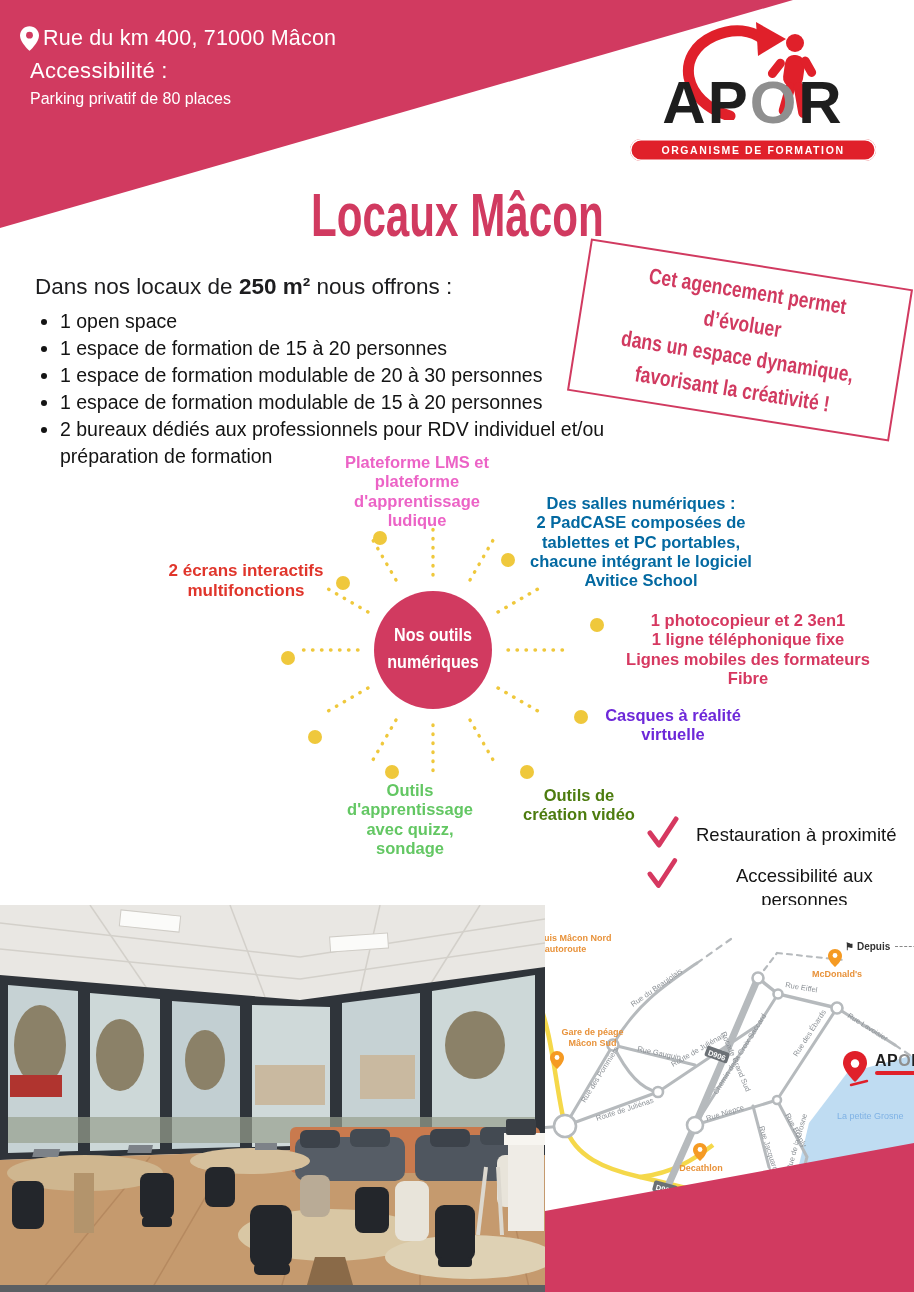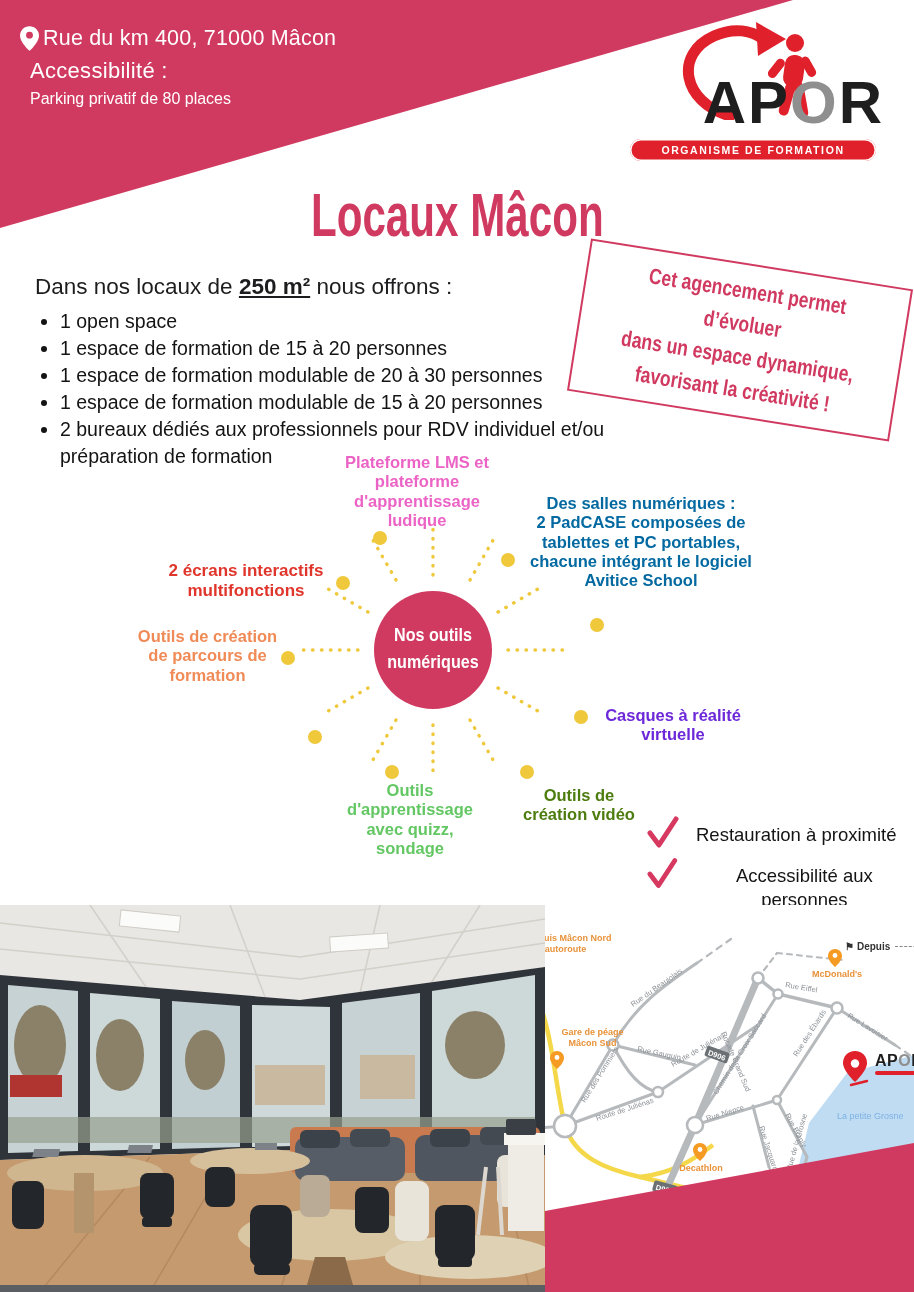--- a/index.html
+++ b/index.html
@@ -11,35 +11,35 @@
   .banner{position:absolute;left:0;top:0;width:914px;height:240px;background:#D13A60;
           clip-path:polygon(0 0,793px 0,0 228px);}
   .addr-row{position:absolute;left:20px;top:26px;display:flex;align-items:center;gap:4px;color:#fff;}
   .addr-row .txt{font-size:21.5px;letter-spacing:.2px;}
   .acc-label{position:absolute;left:30px;top:58px;color:#fff;font-size:22px;font-weight:400;letter-spacing:.3px;}
   .parking{position:absolute;left:30px;top:90px;color:#fff;font-size:16px;}
 
   
   .logo{position:absolute;left:622px;top:20px;width:262px;height:145px;}
   .logo-art{position:absolute;left:30px;top:0;}
-  .logo-word{position:absolute;left:0;top:52px;width:100%;text-align:right;
+  .logo-word{position:absolute;left:0;top:52px;width:100%;text-align:center;
              font-size:60px;font-weight:700;letter-spacing:2px;color:#1e1e1e;line-height:62px;}
   .logo-word .o{color:#8f8f8f;}
   .logo-pill{position:absolute;left:8px;top:119px;width:246px;height:22px;background:#E0202A;border-radius:11px;
              box-shadow:inset 0 0 0 1.5px #fff;display:flex;align-items:center;justify-content:center;
              color:#fff;font-size:10.5px;font-weight:700;letter-spacing:1.6px;}
 
   
   .title{position:absolute;left:0;top:183px;width:914px;text-align:center;color:#D13A60;
          font-size:62px;font-weight:700;line-height:64px;}
   .title .cond{display:inline-block;transform:scaleX(.68);}
 
   
   .intro{position:absolute;left:35px;top:274px;font-size:22.5px;color:#1d1d1f;}
-  .intro b{font-weight:700;text-decoration:underline;}
+  .intro b{font-weight:700;}
   .bullets{position:absolute;left:38px;top:308px;width:640px;margin:0;padding:0 0 0 22px;
            font-size:19.5px;line-height:26.5px;color:#141414;}
   .bullets li{margin:0 0 .5px 0;}
 
   
   .note{position:absolute;left:577px;top:263px;width:322px;height:150px;border:2px solid #D13A60;
         transform:rotate(9deg);display:flex;align-items:center;justify-content:center;}
   .note-inner{width:125%;transform:scaleX(.8);text-align:center;color:#D13A60;
               font-size:22px;font-weight:600;line-height:33px;}
 
@@ -162,23 +162,24 @@
 plateforme
 d'apprentissage
 ludique</div>
     <div class="mm-label mm-salles pre" style="color: #0369a1;">Des salles numériques :
 2 PadCASE composées de
 tablettes et PC portables,
 chacune intégrant le logiciel
 Avitice School</div>
     <div class="mm-label mm-ecrans pre" style="color: rgb(224, 53, 43);">2 écrans interactifs
 multifonctions</div>
-    <div class="mm-label mm-parcours pre" style="color: rgb(240, 139, 87);">Outils de création
-de parcours de
-formation</div>
+    <div class="mm-label mm-photocop pre" style="color: rgb(214, 56, 96);">1 photocopieur et 2 3en1
+1 ligne téléphonique fixe
+Lignes mobiles des formateurs
+Fibre</div>
     <div class="mm-label mm-casques pre" style="color: #6d28d9;">Casques à réalité
 virtuelle</div>
     <div class="mm-label mm-quizz pre" style="color: rgb(99, 199, 99);">Outils
 d'apprentissage
 avec quizz,
 sondage</div>
     <div class="mm-label mm-video pre" style="color: #4d7c0f;">Outils de
 création vidéo</div>
   </div>
 

